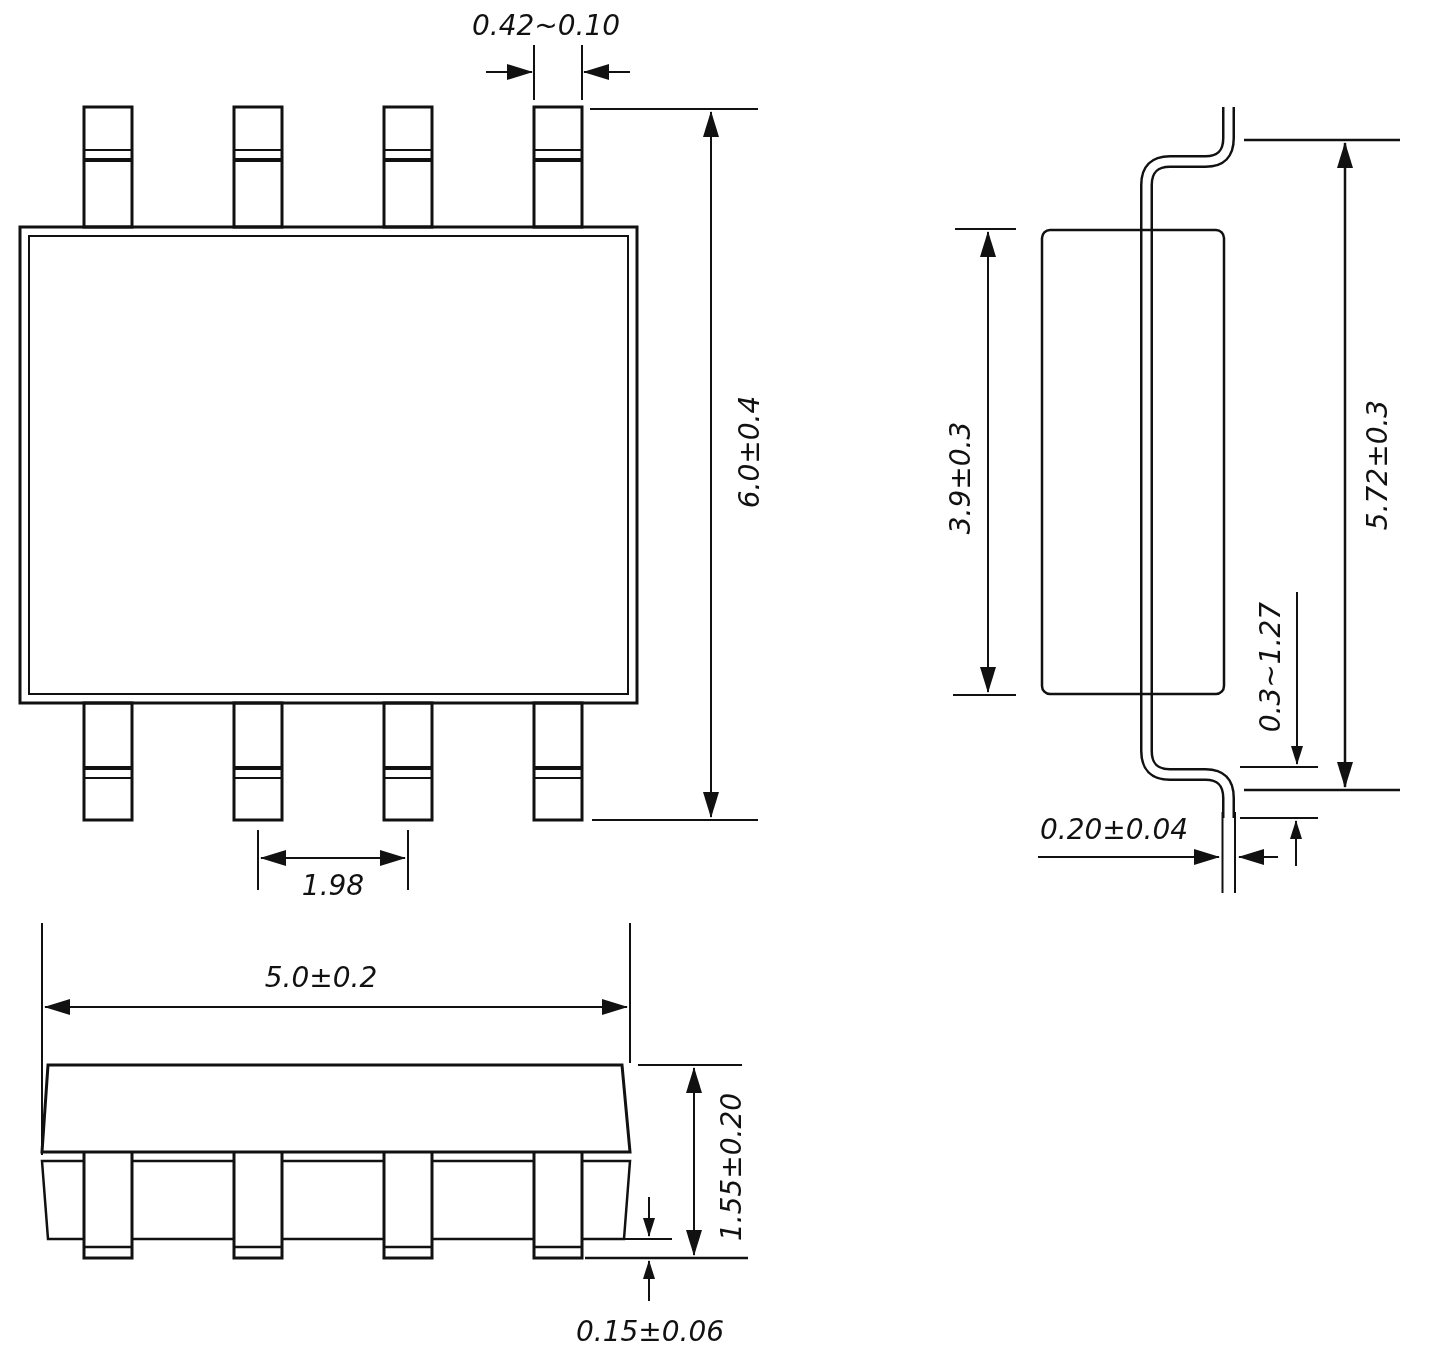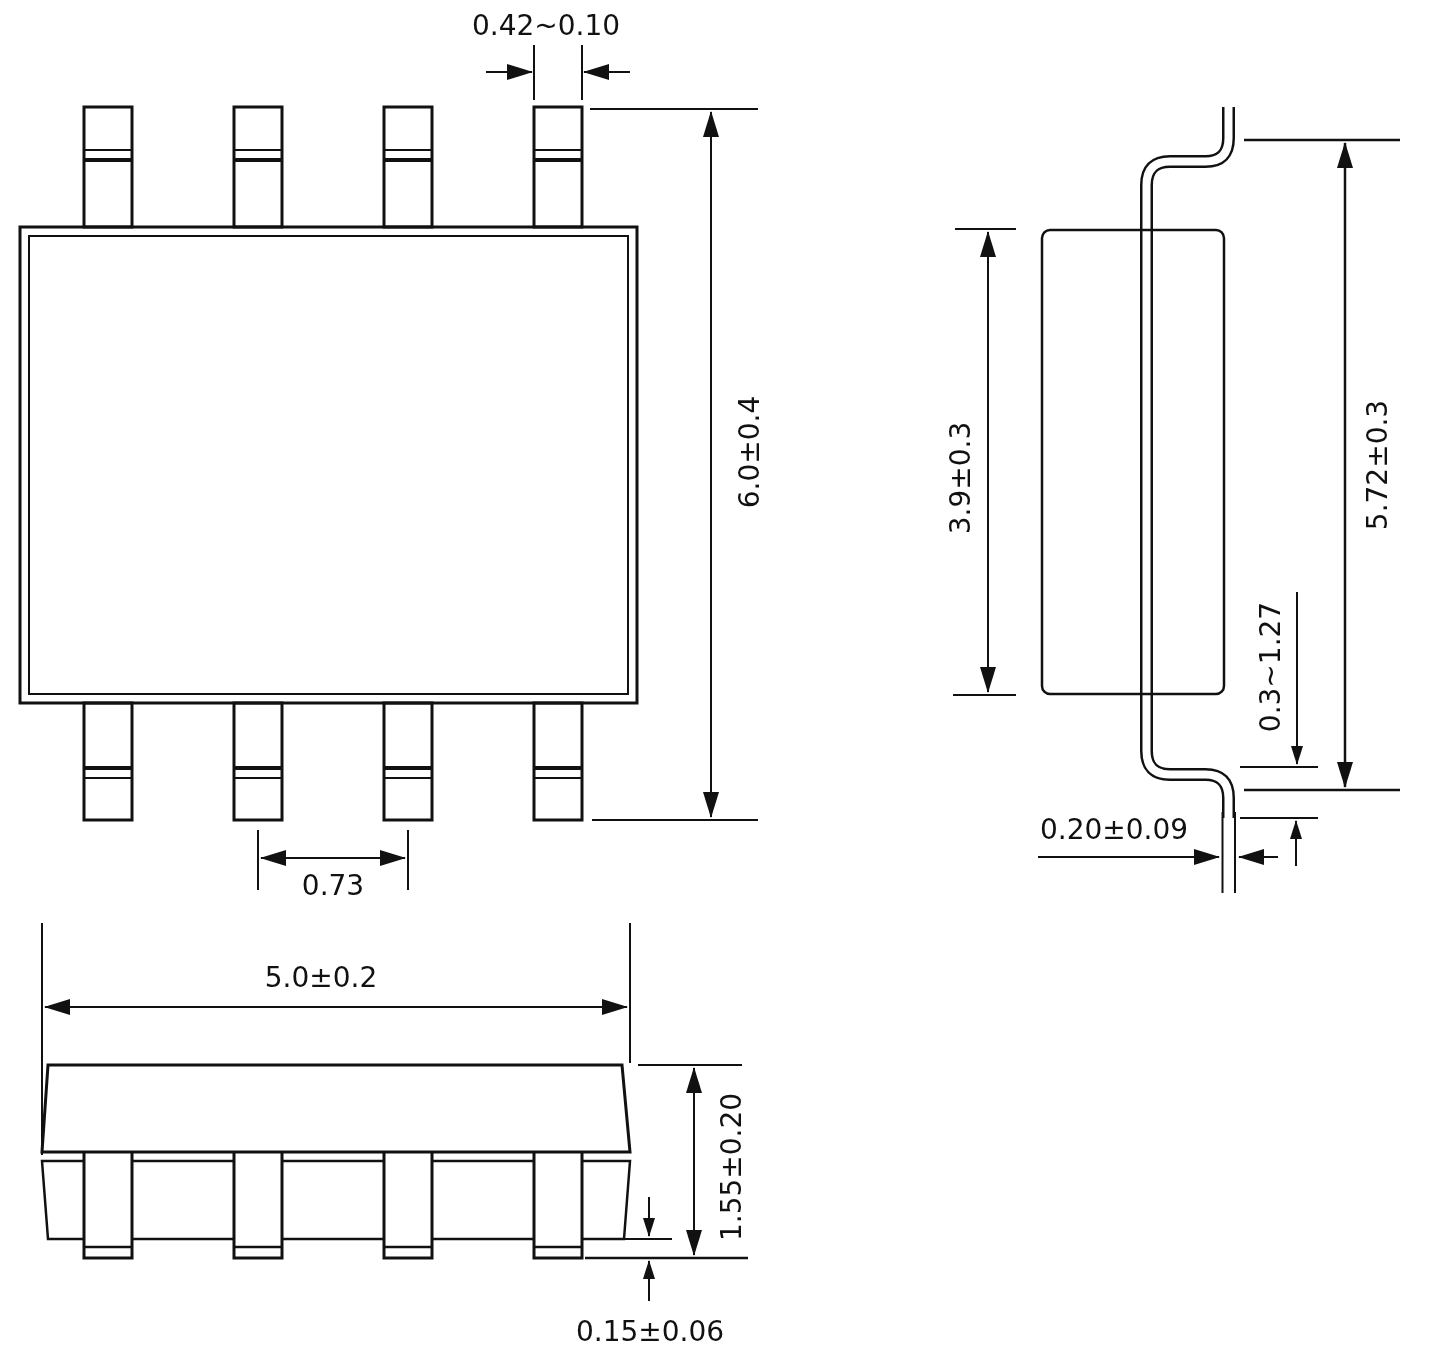--- a/index.html
+++ b/index.html
@@ -2,20 +2,21 @@
 <html><head>
 <meta charset="utf-8">
 <style>
   html,body{margin:0;padding:0;background:#ffffff;}
   #canvas{
     position:relative;
     width:1447px;height:1356px;
     background:#ffffff;
     font-family:"DejaVu Sans","Liberation Sans",sans-serif;
     overflow:hidden;
+    font-style:italic;
   }
   #linework{position:absolute;left:0;top:0;}
   .dim-label{
     position:absolute;
     color:#111;
     font-size:28px;
     white-space:nowrap;
     transform:translate(-50%,-50%);
     letter-spacing:0px;
   }
@@ -188,29 +189,29 @@
         <line x1="649" y1="1197" x2="649" y2="1236" marker-end="url(#ahs)"></line>
         <line x1="649" y1="1301" x2="649" y2="1261" marker-end="url(#ahs)"></line>
       </g>
     </g>
   </svg>
 
   <div class="dim-label" style="left:546px;top:25px;">0.42~0.10</div>
 
   <div class="dim-label vertical" style="left:749px;top:452px;">6.0±0.4</div>
 
-  <div class="dim-label" style="left:333px;top:885px;">0.73</div>
+  <div class="dim-label" style="left:333px;top:885px;">1.98</div>
 
   <div class="dim-label vertical" style="left:960px;top:478px;">3.9±0.3</div>
 
   <div class="dim-label vertical" style="left:1377px;top:465px;">5.72±0.3</div>
 
   <div class="dim-label vertical" style="left:1270px;top:667px;">0.3~1.27</div>
 
-  <div class="dim-label" style="left:1114px;top:829px;">0.20±0.09</div>
+  <div class="dim-label" style="left:1114px;top:829px;">0.20±0.04</div>
 
   <div class="dim-label" style="left:321px;top:977px;">5.0±0.2</div>
 
   <div class="dim-label vertical" style="left:731px;top:1167px;">1.55±0.20</div>
 
   <div class="dim-label" style="left:650px;top:1331px;">0.15±0.06</div>
 
 </div>
 
 </body></html>

